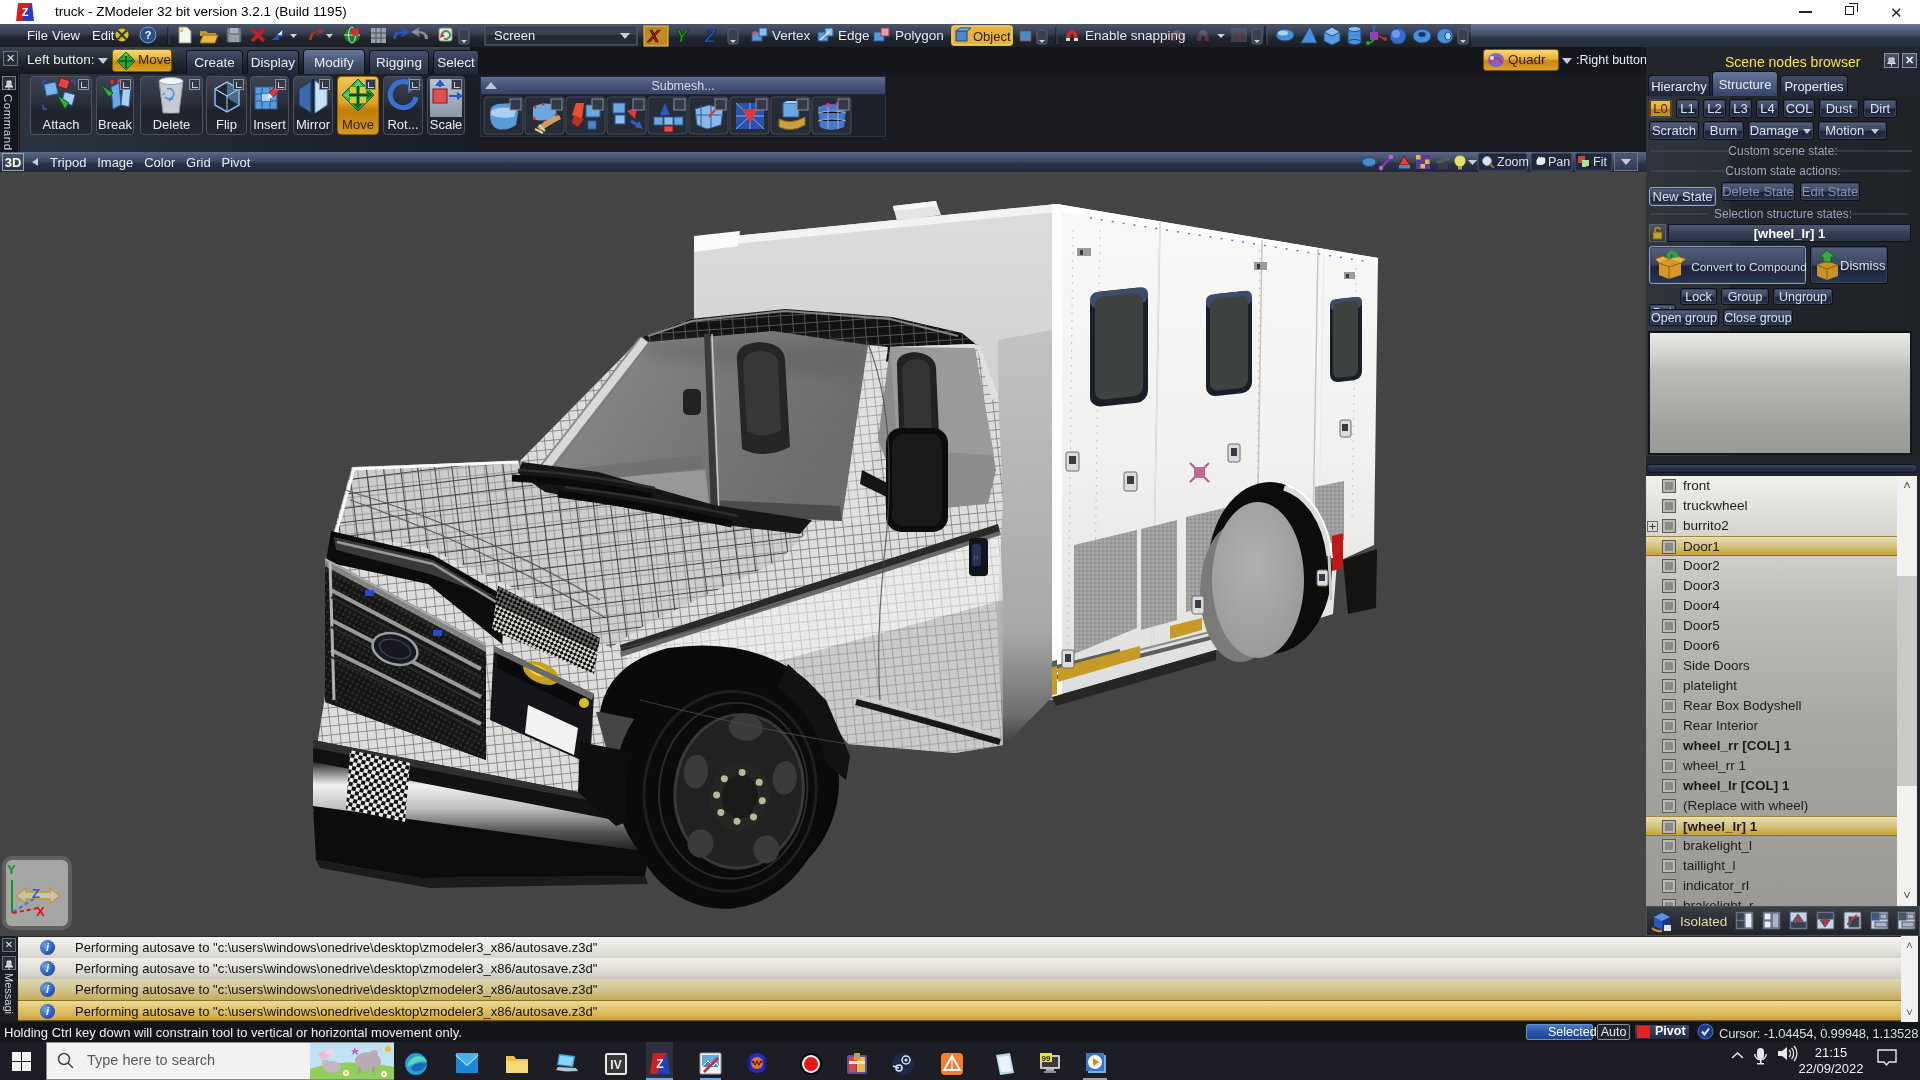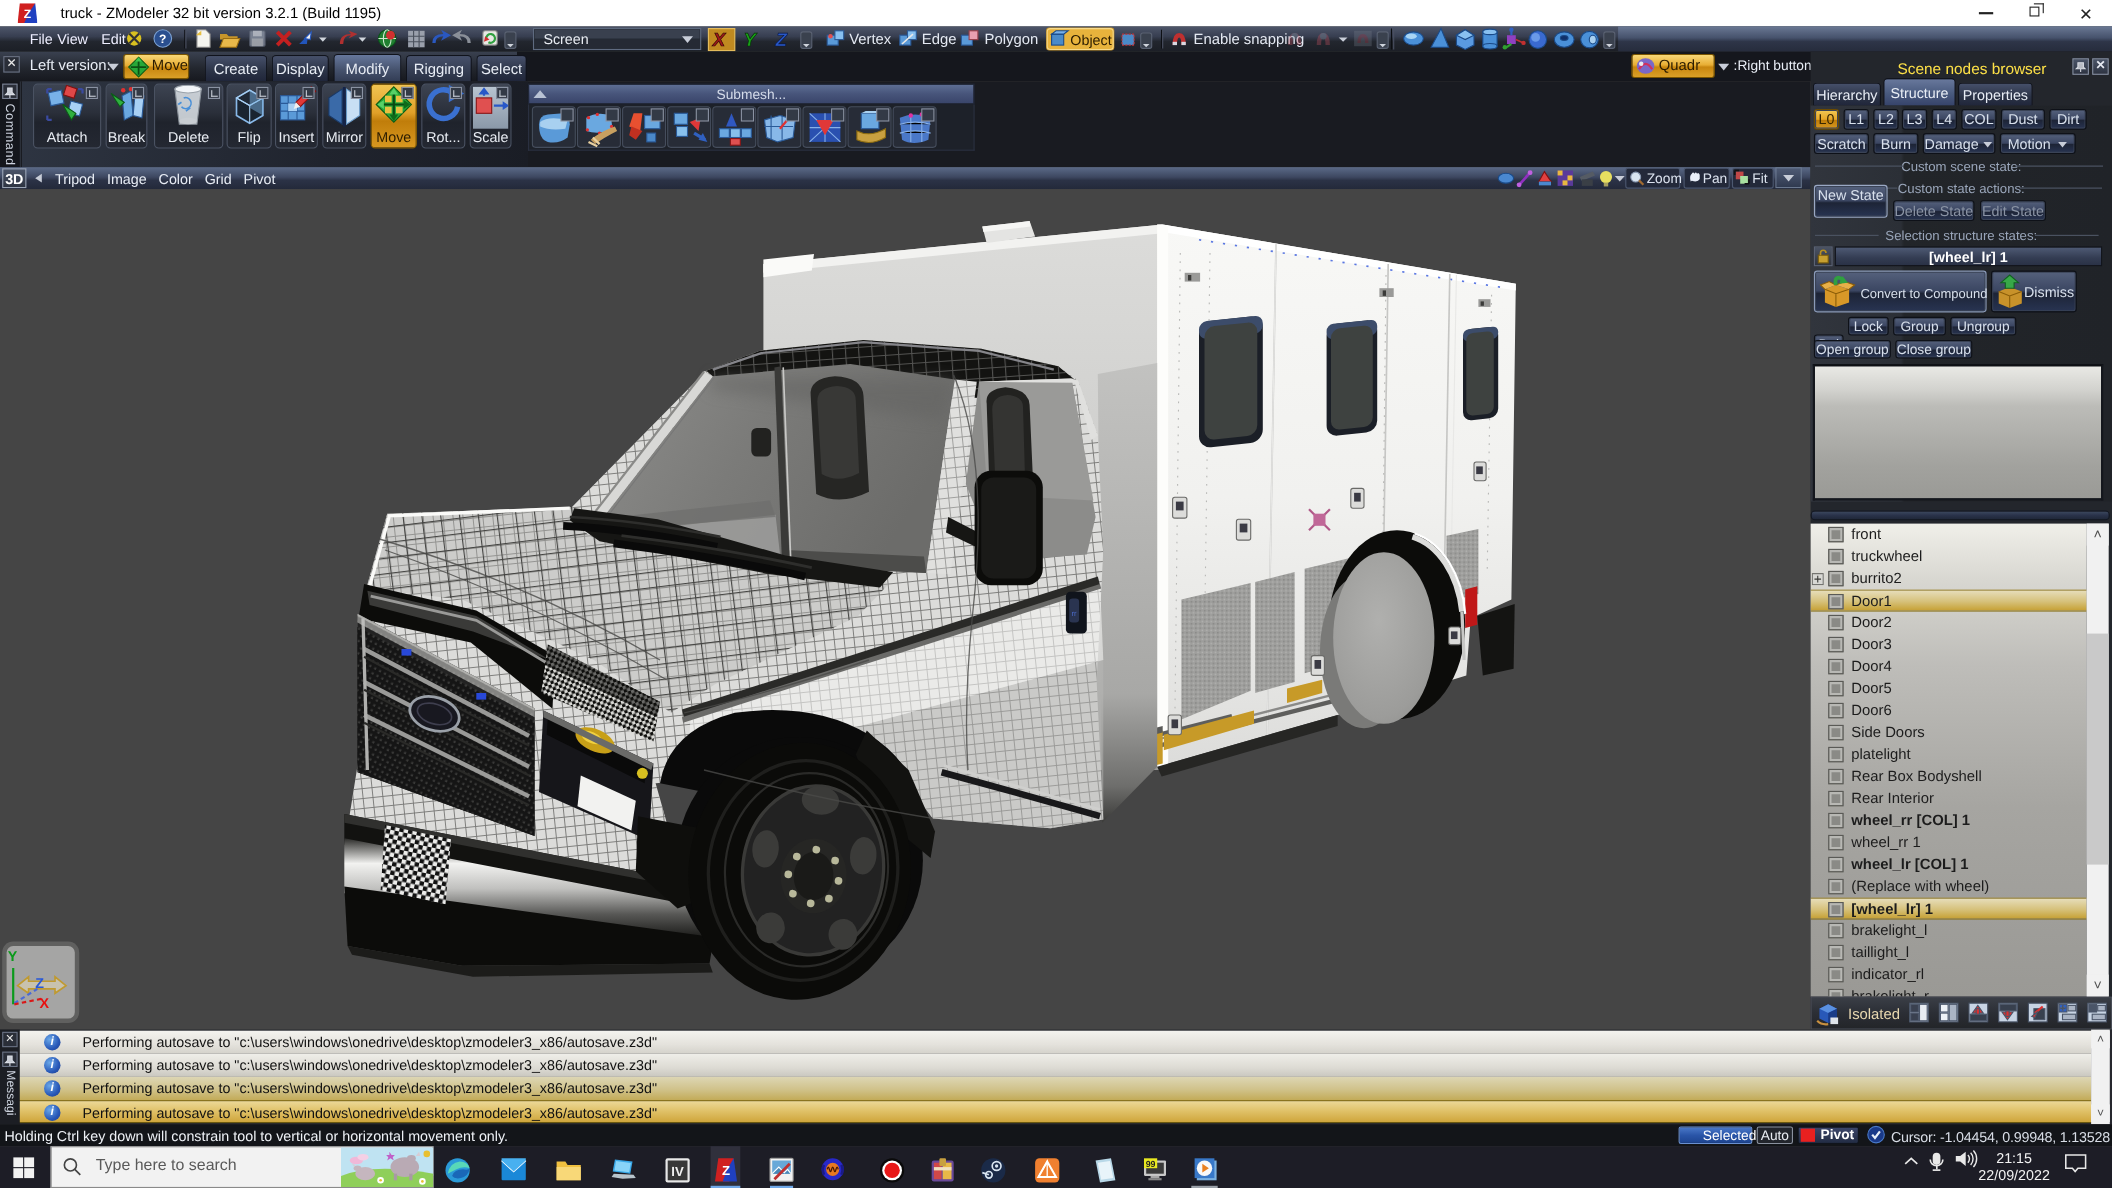--- a/index.html
+++ b/index.html
@@ -199,21 +199,21 @@
       </g>
  </g>
  <rect x="188" y="5" width="10" height="15" rx="2" fill="#3a414e" stroke="#5a6272"></rect>
     <polygon points="190,16 196,16 193,19" fill="#cfd4dc"></polygon>
 </svg>
 <div class="abs" style="left:1471px;top:24px;width:449px;height:23px;background:linear-gradient(#6a7894,#46526c 45%,#2e3548 60%,#262c3c);"></div>
 
 <div id="row2" class="abs" style="left:0;top:47px;width:1920px;height:27px;background:#15171d;"></div>
 <div class="abs" style="left:0;top:47px;width:470px;height:27px;background:linear-gradient(#3a4150,#23272f 55%,#16181e);"></div>
 <div class="abs" style="left:3px;top:51px;width:15px;height:15px;background:#2a2e38;border:1px solid #6a7284;color:#e8e8e8;font-size:11px;text-align:center;line-height:13px;">✕</div>
-<div class="abs" style="left:27px;top:52px;color:#e8edf5;font-size:13.5px;">Left version:</div>
+<div class="abs" style="left:27px;top:52px;color:#e8edf5;font-size:13.5px;">Left button:</div>
 <svg class="abs" style="left:96px;top:56px;" width="16" height="10">
     <polygon points="2,2 12,2 7,8" fill="#c8cdd8"></polygon>
   </svg>
 <div class="btnO" style="left:112px;top:49px;width:60px;height:23px;background:linear-gradient(#f8d878,#e8ae34 45%,#c8860e 55%,#daa028);border:1px solid #7a5500;"></div>
 <svg class="abs" style="left:116px;top:51px;" width="20" height="20">
     <polygon points="10,1 19,10 10,19 1,10" fill="#28a838" stroke="#116018"></polygon>
     <path d="M10 3 v14 M3 10 h14" stroke="#0c5012" stroke-width="1.6"></path>
     <polygon points="10,1 13,5 7,5" fill="#40c850"></polygon>
   </svg>
 <div class="abs" style="left:138px;top:52px;color:#2b1c00;font-size:13.5px;">Move</div>
@@ -878,21 +878,21 @@
 <svg class="abs" style="left:1832px;top:150px;" width="80" height="2">
     <line x1="0" y1="1" x2="80" y2="1" stroke="#4a5260"></line>
   </svg>
 <div class="abs" style="left:1646px;top:164px;width:274px;height:13px;color:#9aa6ba;font-size:12px;text-align:center;">Custom state actions:</div>
 <svg class="abs" style="left:1650px;top:170px;" width="75" height="2">
     <line x1="0" y1="1" x2="75" y2="1" stroke="#4a5260"></line>
   </svg>
 <svg class="abs" style="left:1836px;top:170px;" width="75" height="2">
     <line x1="0" y1="1" x2="75" y2="1" stroke="#4a5260"></line>
   </svg>
-<div class="sb" style="left:1649px;top:168px;width:67px;height:30px;line-height:18px;border-color:#9aa8c4;">New State</div>
+<div class="sb" style="left:1649px;top:187px;width:67px;height:19px;line-height:18px;border-color:#9aa8c4;">New State</div>
 <div class="sb dim" style="left:1721px;top:182px;width:74px;height:19px;line-height:18px;">Delete State</div>
 <div class="sb dim" style="left:1800px;top:182px;width:60px;height:19px;line-height:18px;">Edit State</div>
 <div class="abs" style="left:1646px;top:207px;width:274px;height:13px;color:#9aa6ba;font-size:12px;text-align:center;">Selection structure states:</div>
 <svg class="abs" style="left:1650px;top:213px;" width="58" height="2">
     <line x1="0" y1="1" x2="58" y2="1" stroke="#4a5260"></line>
   </svg>
 <svg class="abs" style="left:1850px;top:213px;" width="58" height="2">
     <line x1="0" y1="1" x2="58" y2="1" stroke="#4a5260"></line>
   </svg>
 <div class="abs" style="left:1649px;top:224px;width:17px;height:18px;background:linear-gradient(#4a5264,#30343e);border:1px solid #5a6274;"><svg width="15" height="16">

